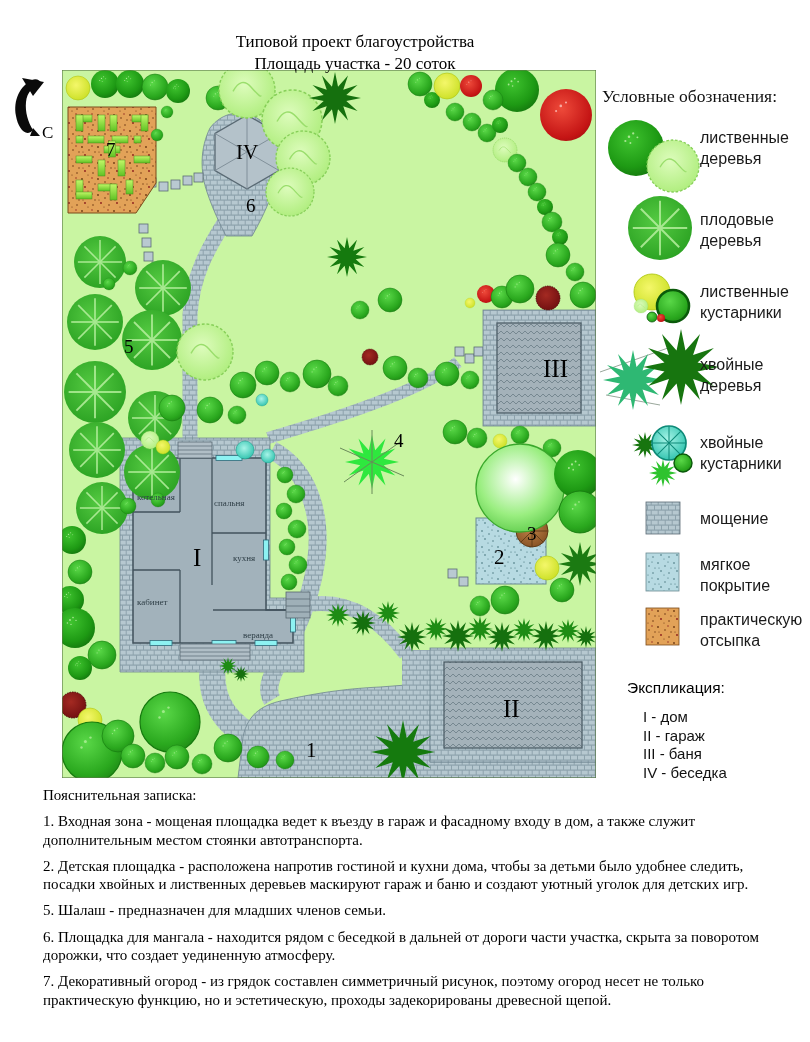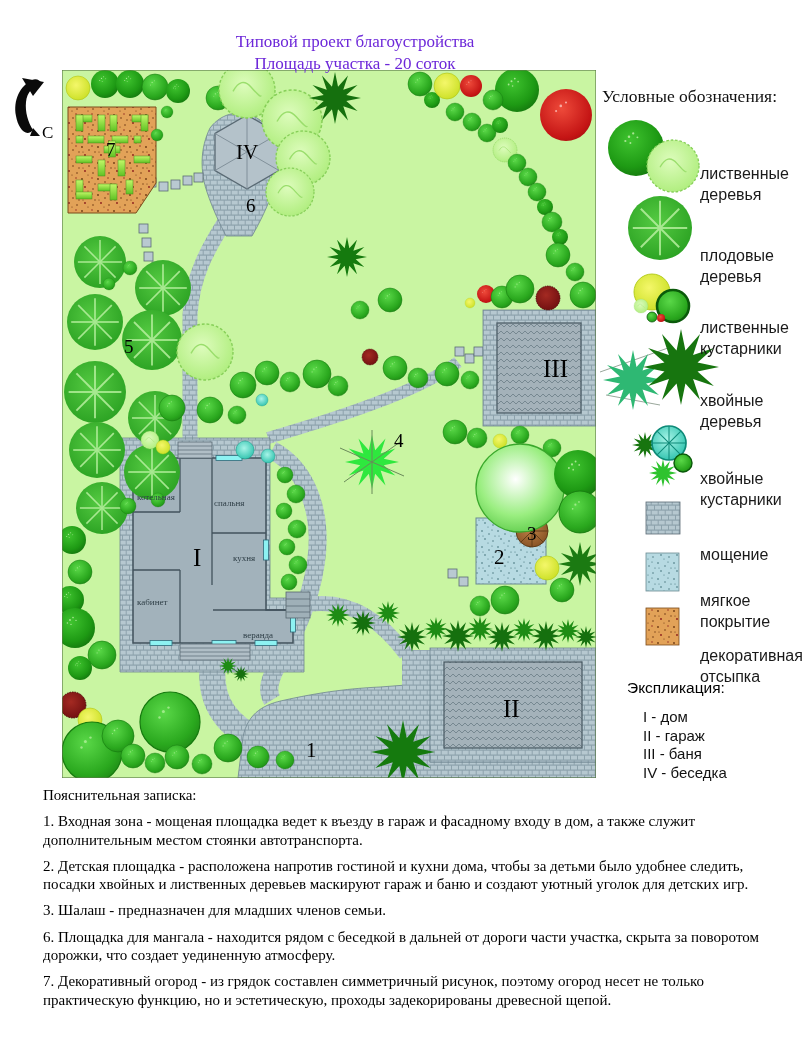--- a/index.html
+++ b/index.html
@@ -1,21 +1,21 @@
 <!DOCTYPE html>
 <html><head>
 <meta charset="utf-8">
 <style>
   html,body{margin:0;padding:0;background:#ffffff;}
   .page{position:relative;width:810px;height:1042px;background:#ffffff;overflow:hidden;
         font-family:"Liberation Serif",serif;}
   .abs{position:absolute;}
-  .title{left:125px;top:31px;width:460px;text-align:center;font-size:17px;line-height:22px;color:#6d28d9;}
+  .title{left:125px;top:31px;width:460px;text-align:center;font-size:17px;line-height:22px;color:#000000;}
   .legend-header{left:602px;top:86px;width:205px;font-size:17.5px;color:#111;}
-  .leg-label{left:700px;width:108px;font-family:"Liberation Sans",sans-serif;font-size:16px;line-height:21px;color:#1a1a1a;margin-top:36px;}
+  .leg-label{left:700px;width:108px;font-family:"Liberation Sans",sans-serif;font-size:16px;line-height:21px;color:#1a1a1a;}
   .expl-header{left:627px;top:679px;font-family:"Liberation Sans",sans-serif;font-size:15.5px;color:#000000;}
   .expl-items{left:643px;top:708px;font-family:"Liberation Sans",sans-serif;font-size:15px;line-height:18.6px;color:#111;}
   .expl-items span{display:block;}
   .notes{left:35px;top:778px;width:763px;font-size:15px;line-height:18.3px;color:#000;}
   .notes p{margin:8px;}
   svg text{font-family:"Liberation Serif",serif;fill:#000;}
   svg .room{font-size:9px;fill:#2e3e46;}
   svg .num{font-size:19px;}
   svg .roman{font-size:25px;}
 </style>
@@ -571,34 +571,34 @@
       <div>кустарники</div>
   </div>
   <div class="abs leg-label" style="top:508px">
     <div>мощение</div>
   </div>
   <div class="abs leg-label" style="top:554px">
     <div>мягкое</div>
       <div>покрытие</div>
   </div>
   <div class="abs leg-label" style="top:609px">
-    <div>декоративная</div>
+    <div>практическую</div>
       <div>отсыпка</div>
   </div>
 
   <div class="abs expl-header">Экспликация:</div>
   <div class="abs expl-items">
     <span>I - дом</span>
     <span>II - гараж</span>
     <span>III - баня</span>
     <span>IV - беседка</span>
   </div>
 
   <div class="abs notes">
     <p>Пояснительная записка:</p>
     <p>1. Входная зона - мощеная площадка ведет к въезду в гараж и фасадному входу в дом, а также служит дополнительным местом стоянки автотранспорта.</p>
     <p>2. Детская площадка - расположена напротив гостиной и кухни дома, чтобы за детьми было удобнее следить, посадки хвойных и лиственных деревьев маскируют гараж и баню и создают уютный уголок для детских игр.</p>
-    <p>3. Шалаш - предназначен для младших членов семьи.</p>
+    <p>5. Шалаш - предназначен для младших членов семьи.</p>
     <p>6. Площадка для мангала - находится рядом с беседкой в дальней от дороги части участка, скрыта за поворотом дорожки, что создает уединенную атмосферу.</p>
     <p>7. Декоративный огород - из грядок составлен симметричный рисунок, поэтому огород несет не только практическую функцию, но и эстетическую, проходы задекорированы древесной щепой.</p>
   </div>
 
 </div>
 
 </body></html>

